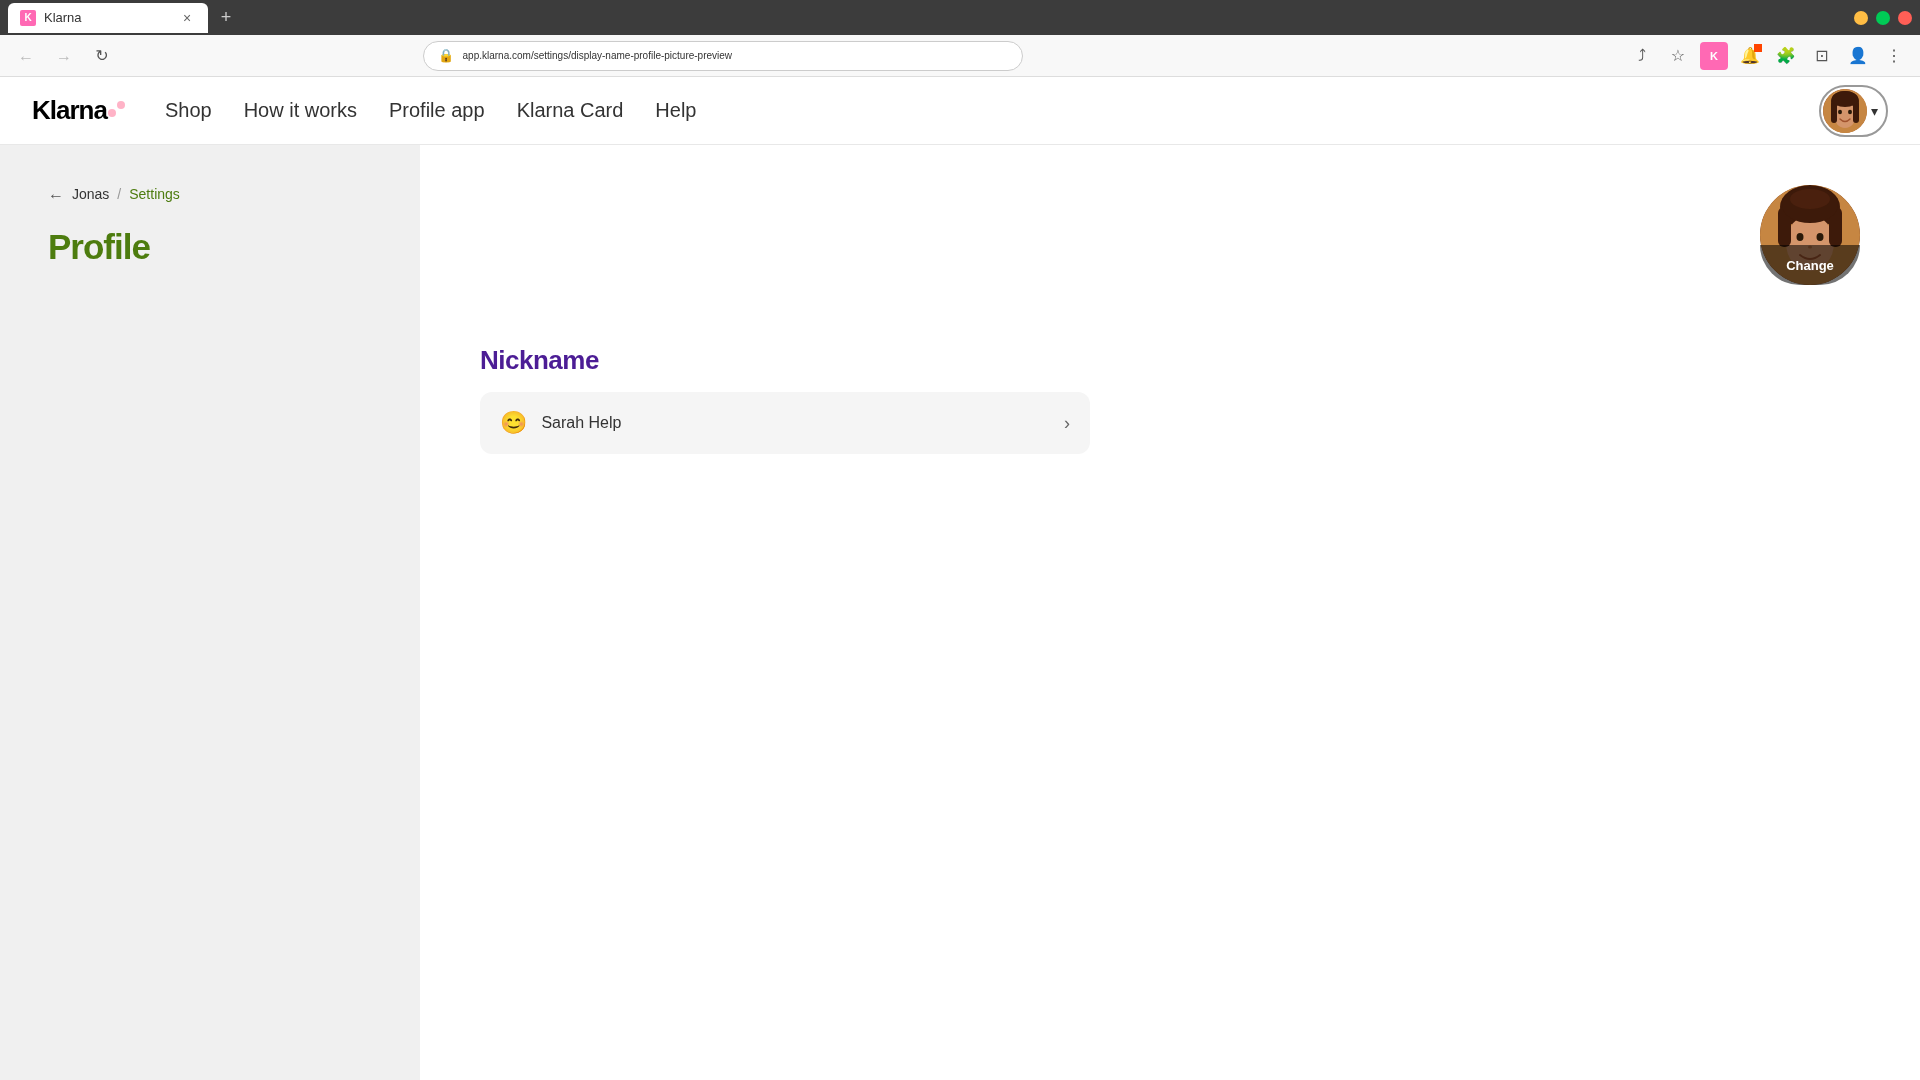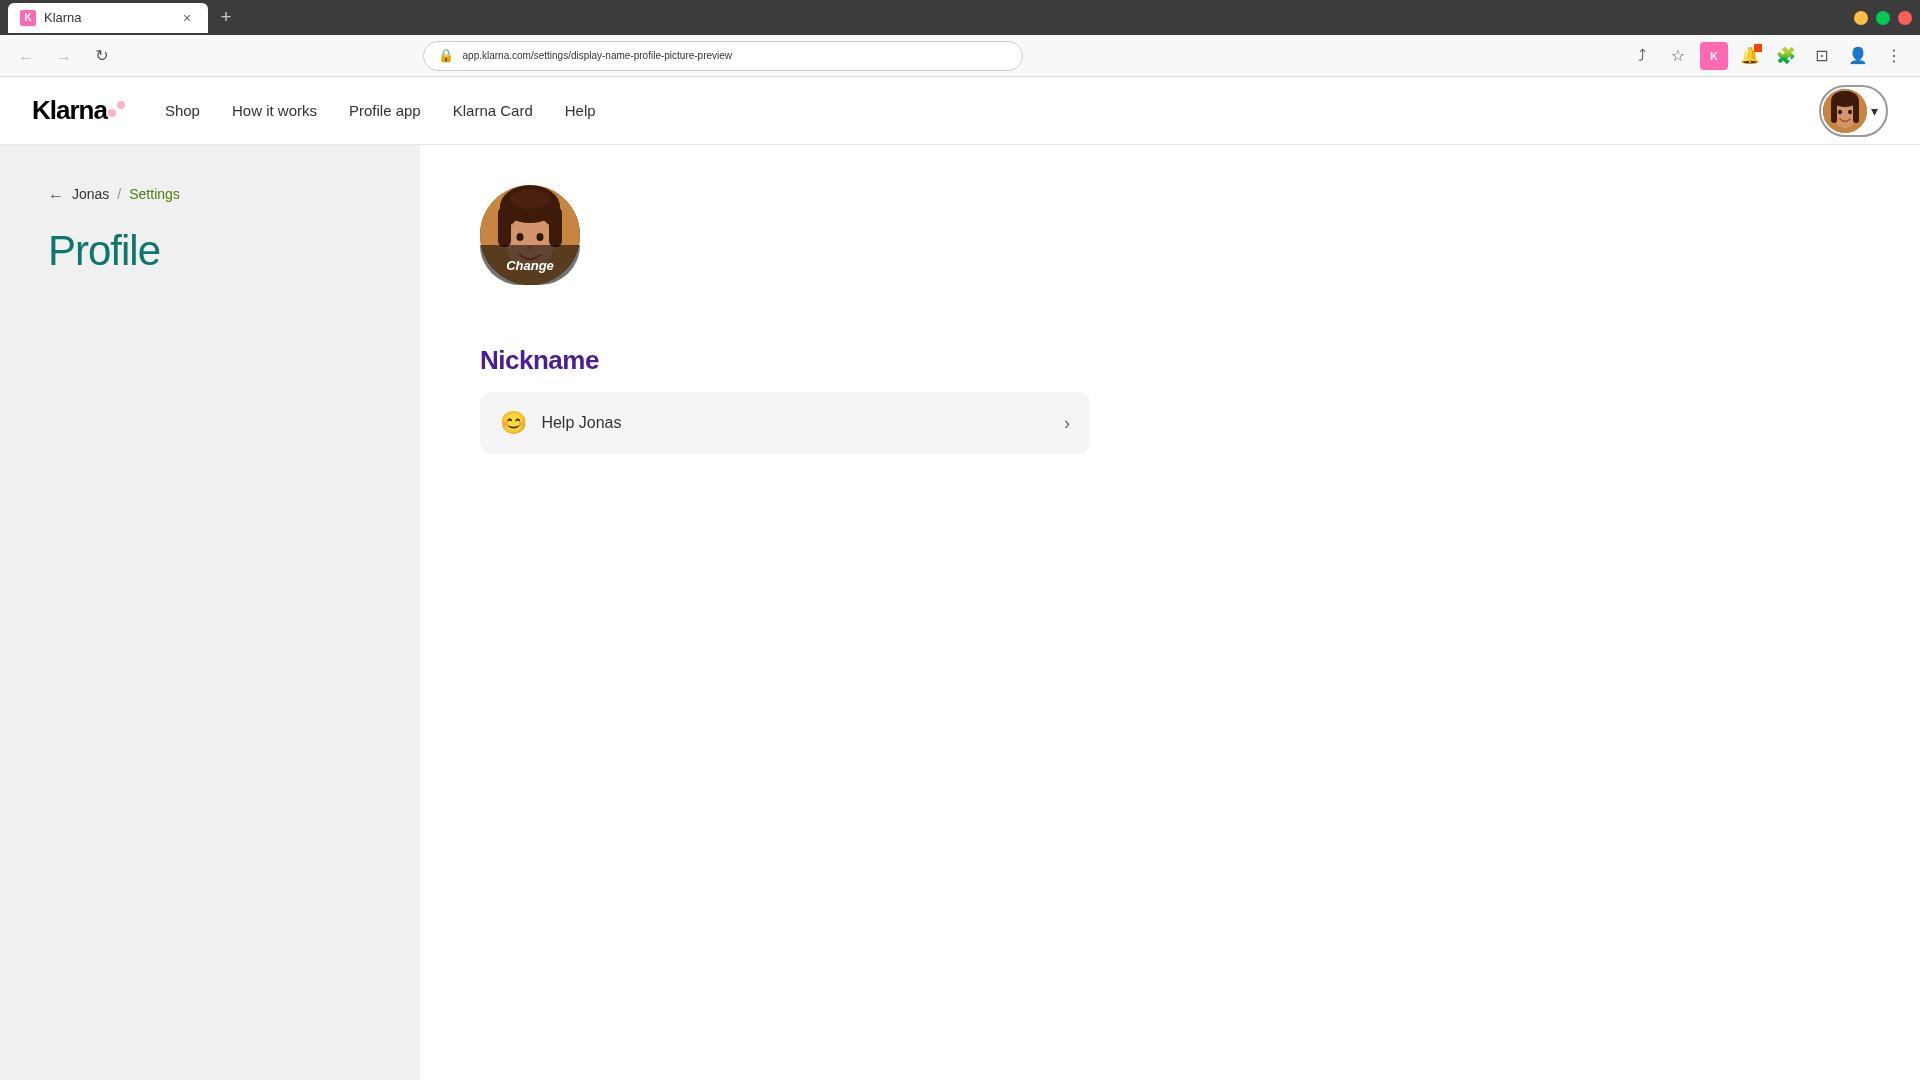--- a/index.html
+++ b/index.html
@@ -131,21 +131,21 @@
       vertical-align: super;
       font-size: 0;
     }
     .nav-menu {
       display: flex;
       align-items: center;
       gap: 32px;
       flex: 1;
     }
     .nav-item {
-      font-size: 15px;
+      font-size: 20px;
       color: #333;
       cursor: pointer;
       font-weight: 500;
     }
     .header-right {
       margin-left: auto;
     }
     .user-avatar-btn-wrap {
       display: flex; align-items: center; gap: 4px;
       border: 2px solid #999;
@@ -189,43 +189,42 @@
       color: #555;
     }
     .breadcrumb-home {
       color: #333;
       cursor: pointer;
       font-weight: 500;
     }
     .breadcrumb-separator { color: #999; }
     .breadcrumb-current { color: #4d7c0f; }
     .page-title {
-      font-size: 42px;
-      font-weight: 400;
-      color: #0f766e;
+      font-size: 35px;
+      font-weight: 700;
+      color: #4d7c0f;
       letter-spacing: -1px;
     }
 
     
     .right-panel {
       flex: 1;
       background: #fff;
       padding: 40px 60px;
       display: flex;
       flex-direction: column;
       align-items: flex-start;
     }
 
     
     .profile-pic-section {
       display: flex;
-      justify-content: flex-start;
+      justify-content: flex-end;
       width: 100%;
       margin-bottom: 60px;
-      font-style: italic;
     }
     .profile-pic-wrapper {
       position: relative;
       width: 100px; height: 100px;
       cursor: pointer;
     }
     .profile-pic-circle {
       width: 100px; height: 100px;
       border-radius: 50%;
       overflow: hidden;
@@ -412,20 +411,20 @@
           <div class="profile-pic-overlay">
             <span class="change-label">Change</span>
           </div>
         </div>
       </div>
 
       <div class="nickname-section">
         <h2 class="nickname-title">Nickname</h2>
         <div class="nickname-row">
           <span class="smiley-icon">😊</span>
-          <span class="nickname-text">Help Jonas</span>
+          <span class="nickname-text">Sarah Help</span>
           <span class="chevron-right">›</span>
         </div>
       </div>
 
     </div>
   </div>
 </div>
 
 </body></html>

